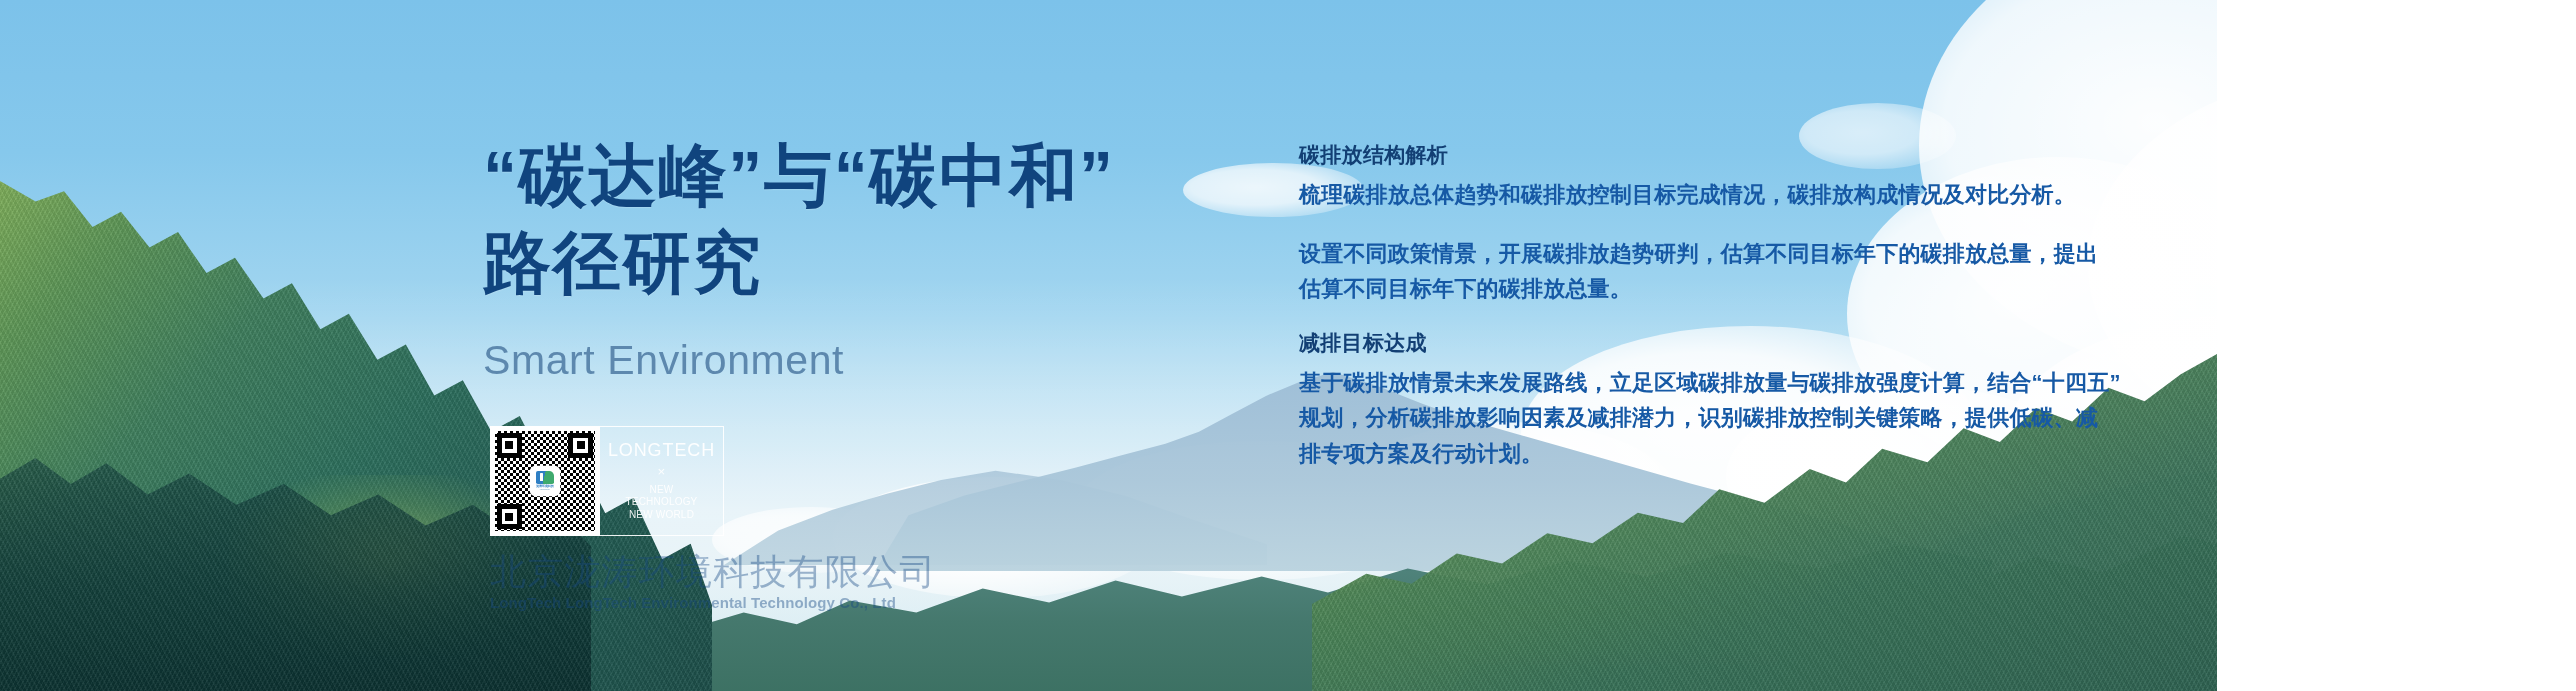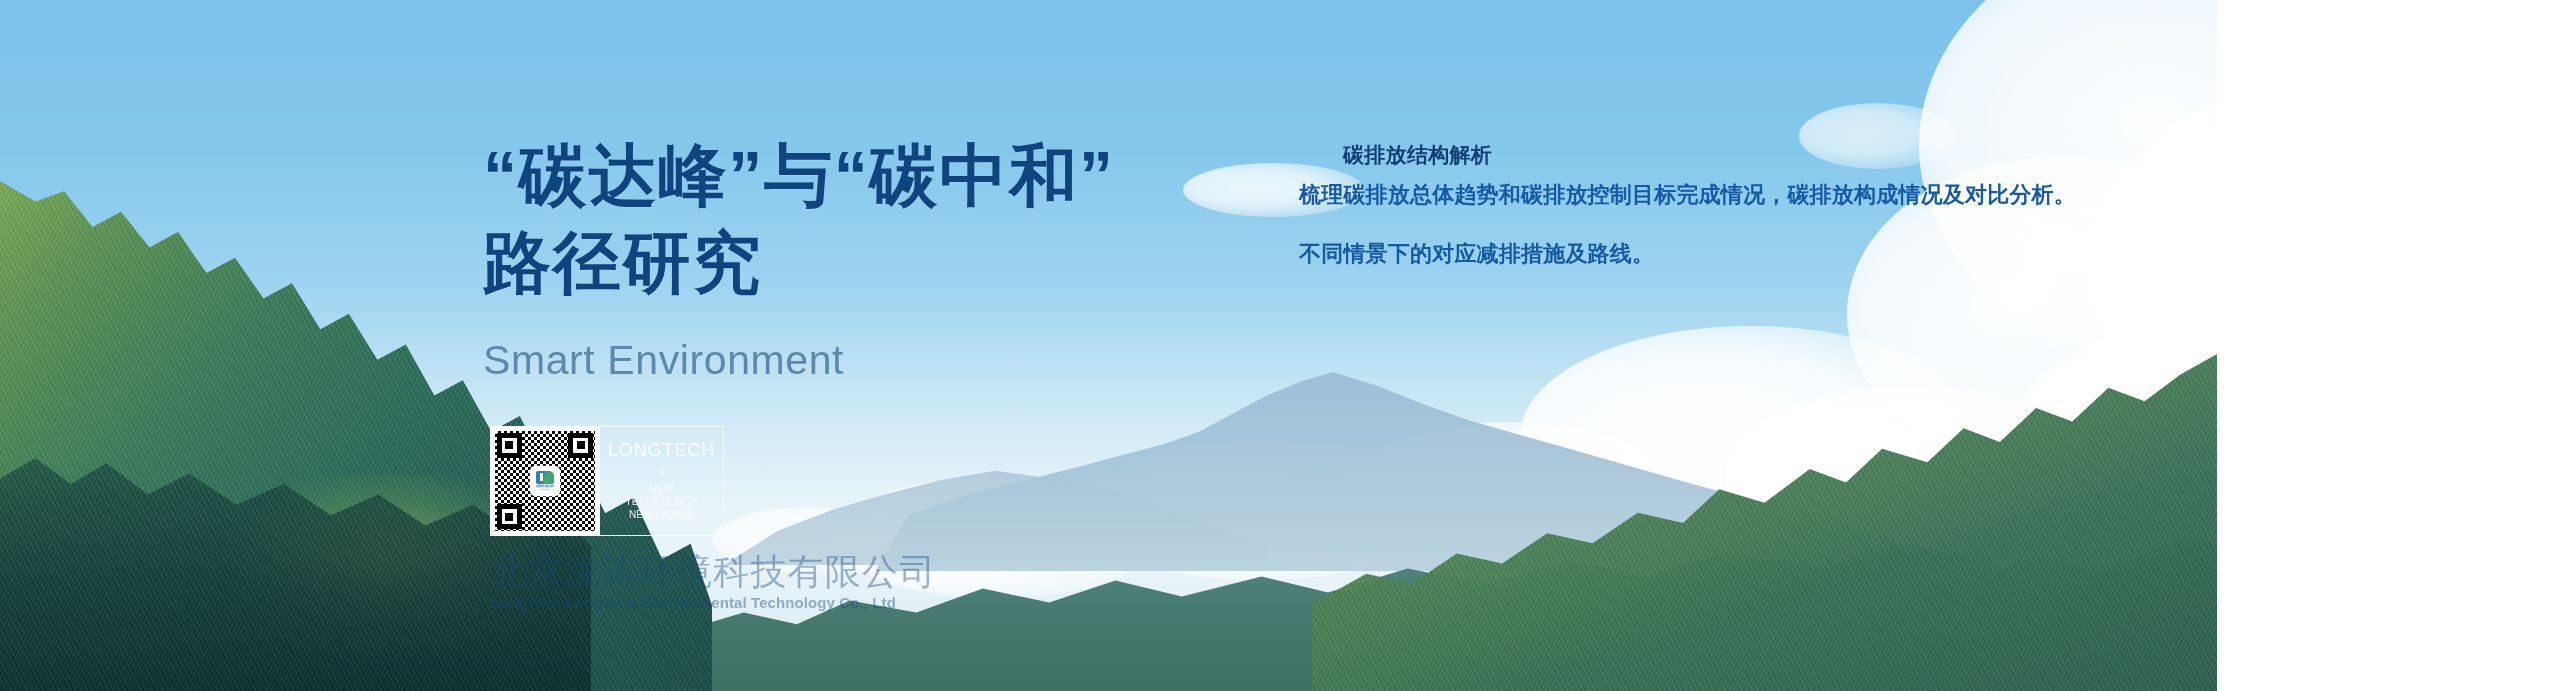--- a/index.html
+++ b/index.html
@@ -346,21 +346,20 @@
   .info-section { margin-bottom: 23px; }
   .info-section:last-child { margin-bottom: 0; }
   .info-heading {
     font-size: 21px;
     font-weight: 700;
     color: #123f74;
     letter-spacing: 0.3px;
     line-height: 1.2;
     margin-bottom: 9.7px;
     white-space: nowrap;
-    margin-left: 44px;
   }
   .info-body {
     font-size: 22px;
     font-weight: 700;
     color: #1659a5;
     line-height: 1.62;
     letter-spacing: 0.2px;
   }
   .info-body div { white-space: nowrap; }
 </style>
@@ -443,21 +442,30 @@
 
     <div class="info-section">
       <div class="info-heading">碳排放结构解析</div>
       <div class="info-body">
         <div>梳理碳排放总体趋势和碳排放控制目标完成情况，碳排放构成情况及对比分析。</div>
       </div>
     </div>
 
     <div class="info-section">
       <div class="info-body">
-        <div>不同情景下的对应减排措施及路线。</div>
+        <div>设置不同政策情景，开展碳排放趋势研判，估算不同目标年下的碳排放总量，提出</div>
+        <div>估算不同目标年下的碳排放总量。</div>
       </div>
     </div>
 
+    <div class="info-section">
+      <div class="info-heading">减排目标达成</div>
+      <div class="info-body">
+        <div>基于碳排放情景未来发展路线，立足区域碳排放量与碳排放强度计算，结合“十四五”</div>
+        <div>规划，分析碳排放影响因素及减排潜力，识别碳排放控制关键策略，提供低碳、减</div>
+        <div>排专项方案及行动计划。</div>
+      </div>
+    </div>
 
   </div>
 
 </div>
 
 
 </body></html>

